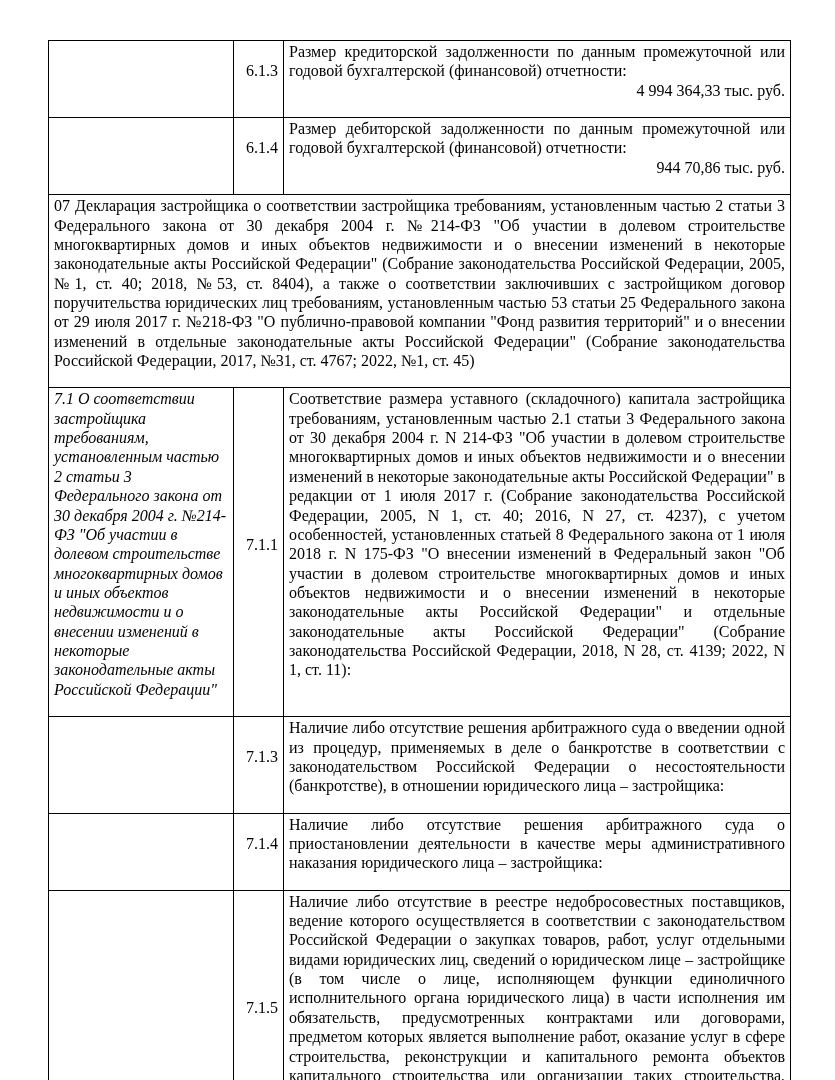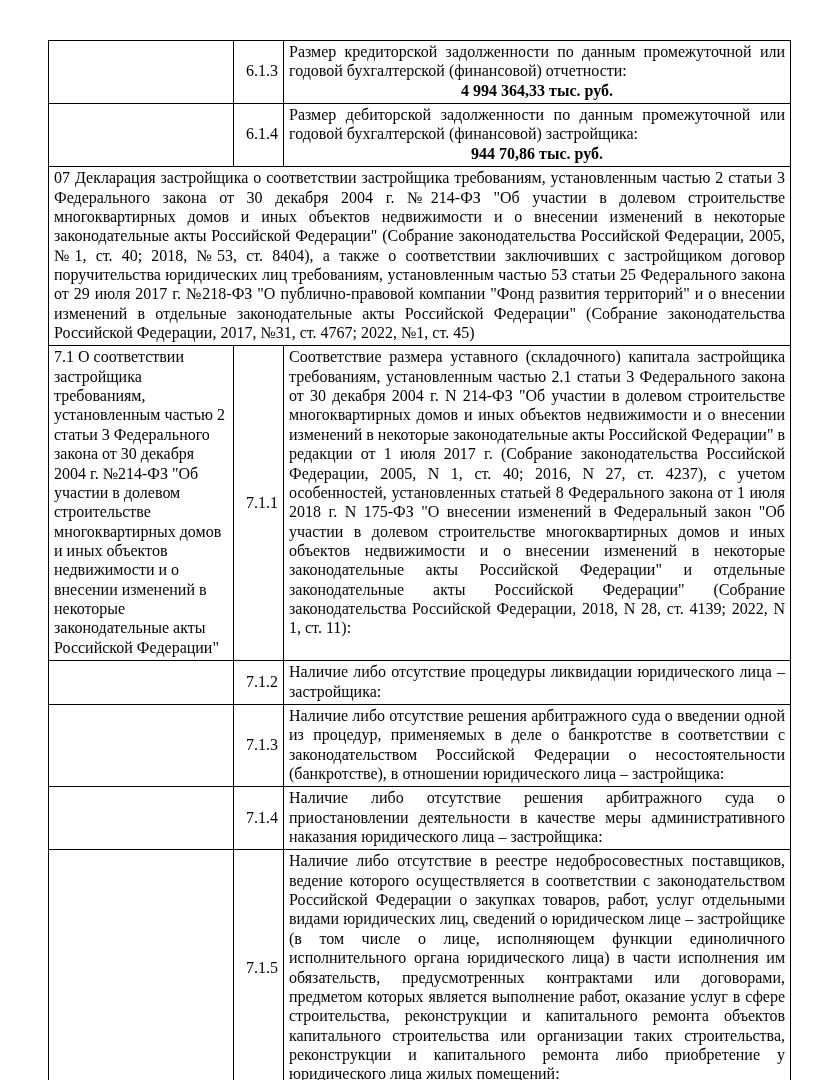--- a/index.html
+++ b/index.html
@@ -18,45 +18,46 @@
     overflow: hidden;
   }
   table.decl {
     border-collapse: collapse;
     width: 742px;
     table-layout: fixed;
   }
   td {
     border: 1px solid #000000;
     vertical-align: top;
-    padding: 1px 5px 3px 5px;
+    padding: 1px 5px 17px 5px;
     font-size: 16px;
     line-height: 1.21;
     hyphens: auto;
     -webkit-hyphens: auto;
   }
   td.c-left {
     text-align: left;
+    font-style: italic;
   }
   td.c-num {
     vertical-align: middle;
     text-align: right;
     padding-left: 5px;
   }
   td.c-content {
     text-align: justify;
   }
   td.section-cell {
     text-align: justify;
     margin-top: 40px;
   }
   .amount {
-    font-weight: bold;
+    font-weight: normal;
     display: block;
-    text-align: center;
+    text-align: right;
   }
 </style>
 </head>
 <body>
 
 <div class="page">
   <table class="decl">
     <colgroup>
       <col style="width:185px">
       <col style="width:50px">
@@ -68,36 +69,31 @@
         <td class="c-num">6.1.3</td>
         <td class="c-content">
           <span>Размер кредиторской задолженности по данным промежуточной или годовой бухгалтерской (финансовой) отчетности:</span>
           <span class="amount">4 994 364,33 тыс. руб.</span>
         </td>
       </tr>
       <tr>
         <td class="c-left"></td>
         <td class="c-num">6.1.4</td>
         <td class="c-content">
-          <span>Размер дебиторской задолженности по данным промежуточной или годовой бухгалтерской (финансовой) застройщика:</span>
+          <span>Размер дебиторской задолженности по данным промежуточной или годовой бухгалтерской (финансовой) отчетности:</span>
           <span class="amount">944 70,86 тыс. руб.</span>
         </td>
       </tr>
       <tr>
         <td class="section-cell" colspan="3">07 Декларация застройщика о соответствии застройщика требованиям, установленным частью 2 статьи 3 Федерального закона от 30 декабря 2004 г. №214-ФЗ "Об участии в долевом строительстве многоквартирных домов и иных объектов недвижимости и о внесении изменений в некоторые законодательные акты Российской Федерации" (Собрание законодательства Российской Федерации, 2005, №1, ст. 40; 2018, №53, ст. 8404), а также о соответствии заключивших с застройщиком договор поручительства юридических лиц требованиям, установленным частью 53 статьи 25 Федерального закона от 29 июля 2017 г. №218-ФЗ "О публично-правовой компании "Фонд развития территорий" и о внесении изменений в отдельные законодательные акты Российской Федерации" (Собрание законодательства Российской Федерации, 2017, №31, ст. 4767; 2022, №1, ст. 45)</td>
       </tr>
       <tr>
         <td class="c-left">7.1 О соответствии застройщика требованиям, установленным частью 2 статьи 3 Федерального закона от 30 декабря 2004 г. №214-ФЗ "Об участии в долевом строительстве многоквартирных домов и иных объектов недвижимости и о внесении изменений в некоторые законодательные акты Российской Федерации"</td>
         <td class="c-num">7.1.1</td>
         <td class="c-content">Соответствие размера уставного (складочного) капитала застройщика требованиям, установленным частью 2.1 статьи 3 Федерального закона от 30 декабря 2004 г. N 214-ФЗ "Об участии в долевом строительстве многоквартирных домов и иных объектов недвижимости и о внесении изменений в некоторые законодательные акты Российской Федерации" в редакции от 1 июля 2017 г. (Собрание законодательства Российской Федерации, 2005, N 1, ст. 40; 2016, N 27, ст. 4237), с учетом особенностей, установленных статьей 8 Федерального закона от 1 июля 2018 г. N 175-ФЗ "О внесении изменений в Федеральный закон "Об участии в долевом строительстве многоквартирных домов и иных объектов недвижимости и о внесении изменений в некоторые законодательные акты Российской Федерации" и отдельные законодательные акты Российской Федерации" (Собрание законодательства Российской Федерации, 2018, N 28, ст. 4139; 2022, N 1, ст. 11):</td>
-      </tr>
-      <tr>
-        <td class="c-left"></td>
-        <td class="c-num">7.1.2</td>
-        <td class="c-content">Наличие либо отсутствие процедуры ликвидации юридического лица – застройщика:</td>
       </tr>
       <tr>
         <td class="c-left"></td>
         <td class="c-num">7.1.3</td>
         <td class="c-content">Наличие либо отсутствие решения арбитражного суда о введении одной из процедур, применяемых в деле о банкротстве в соответствии с законодательством Российской Федерации о несостоятельности (банкротстве), в отношении юридического лица – застройщика:</td>
       </tr>
       <tr>
         <td class="c-left"></td>
         <td class="c-num">7.1.4</td>
         <td class="c-content">Наличие либо отсутствие решения арбитражного суда о приостановлении деятельности в качестве меры административного наказания юридического лица – застройщика:</td>

